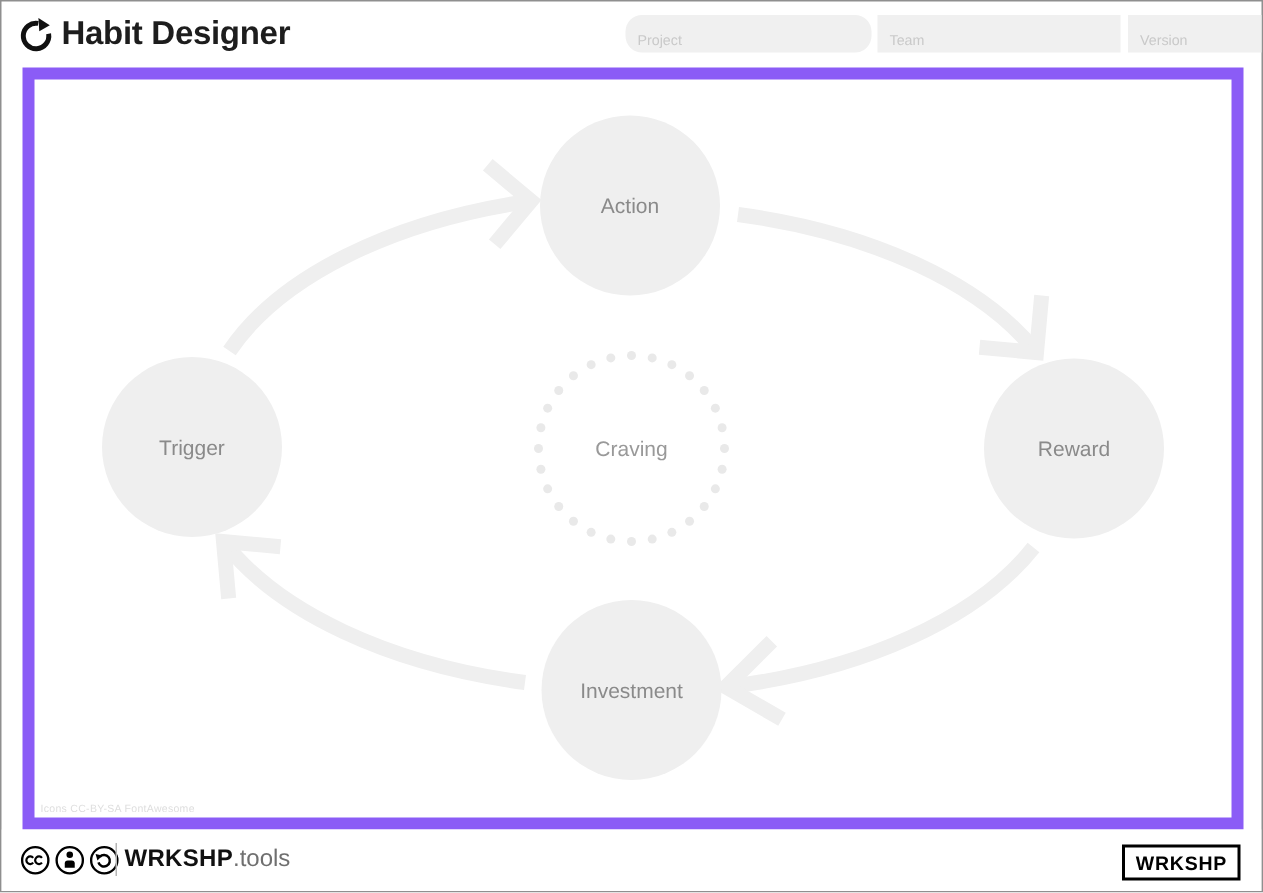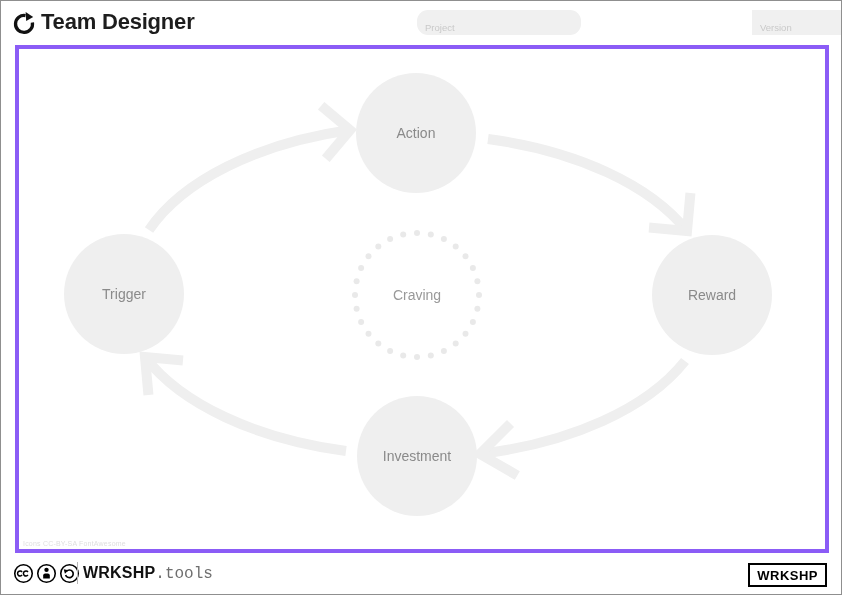--- a/index.html
+++ b/index.html
@@ -25,62 +25,63 @@
     padding: 12px 6px 3px 8px;
   }
   .hfield::placeholder { color: #c9c9c9; opacity: 1; }
   .hfield.f-project { left: 416px; width: 164px; border-radius: 11px; }
   .hfield.f-team    { left: 584px; width: 162px; }
   .hfield.f-version { left: 751px; width: 91px; }
 
   
   .canvas {
     position: absolute; left: 14px; top: 44px; width: 814px; height: 508px;
-    background: #fff; border: 4px solid #8b5cf6;
+    background: #fff; border: 8px solid #8b5cf6;
   }
   .diagram-svg { position: absolute; left: 0; top: 0; width: 798px; height: 492px; display: block; }
   .node-label { font-family: "Liberation Sans", sans-serif; font-size: 14px; fill: #8a8a8a; }
   .center-label { font-family: "Liberation Sans", sans-serif; font-size: 14px; fill: #999; }
   .credit {
     position: absolute; left: 4px; bottom: 2px;
     font-size: 7px; color: #dedede; letter-spacing: 0.2px;
   }
 
   
   .footer { position: absolute; left: 0; top: 552px; width: 100%; height: 42px; background: #fff; }
   .license { position: absolute; left: 12px; top: 10px; display: flex; align-items: center; gap: 2px; cursor: pointer; }
   .license svg { display: block; }
   .footer-divider { position: absolute; left: 76px; top: 9px; width: 1px; height: 22px; background: #b5b5b5; }
   .brand {
     position: absolute; left: 82px; top: 11px; font-size: 16px; cursor: pointer;
   }
   .brand .b-bold { font-weight: bold; color: #111; letter-spacing: 0.2px; }
-  .brand .b-light { font-weight: normal; color: #6f6f6f; font-family: Liberation Mono, monospace; }
+  .brand .b-light { font-weight: normal; color: #6f6f6f; }
   .badge {
     position: absolute; right: 14px; top: 10px;
     border: 2px solid #000; padding: 3px 7px 2px 7px;
     font-size: 13px; font-weight: bold; color: #000; letter-spacing: 0.5px;
     background: #fff;
   }
 </style>
 </head>
 <body>
 
 <div class="page">
 
   <div class="header">
     <span class="logo">
       <svg width="24" height="24" viewBox="0 0 24 24">
         <path d="M20.4,11.5 A8.5,8.5 0 1 1 13.5,4.6" fill="none" stroke="#111" stroke-width="3.3"></path>
         <polygon points="13.6,1.0 21.2,5.9 14.2,9.9" fill="#111"></polygon>
       </svg>
     </span>
-    <div class="app-title">Team Designer</div>
+    <div class="app-title">Habit Designer</div>
 
     <input class="hfield f-project" type="text" value="" placeholder="Project" style="">
+    <input class="hfield f-team" type="text" value="" placeholder="Team" style="">
     <input class="hfield f-version" type="text" value="" placeholder="Version" style="">
   </div>
 
   <div class="canvas">
     <svg class="diagram-svg" viewBox="22 52 798 492">
 
       <g stroke="#efefef" stroke-width="10" fill="none">
         <path d="M 152,233 A 293,161 0 0 1 353,133"></path>
         <path d="M 328,112 L 353,133 L 332,158" stroke-linecap="square"></path>
         <path d="M 491,142 A 293,161 0 0 1 690,234"></path>

